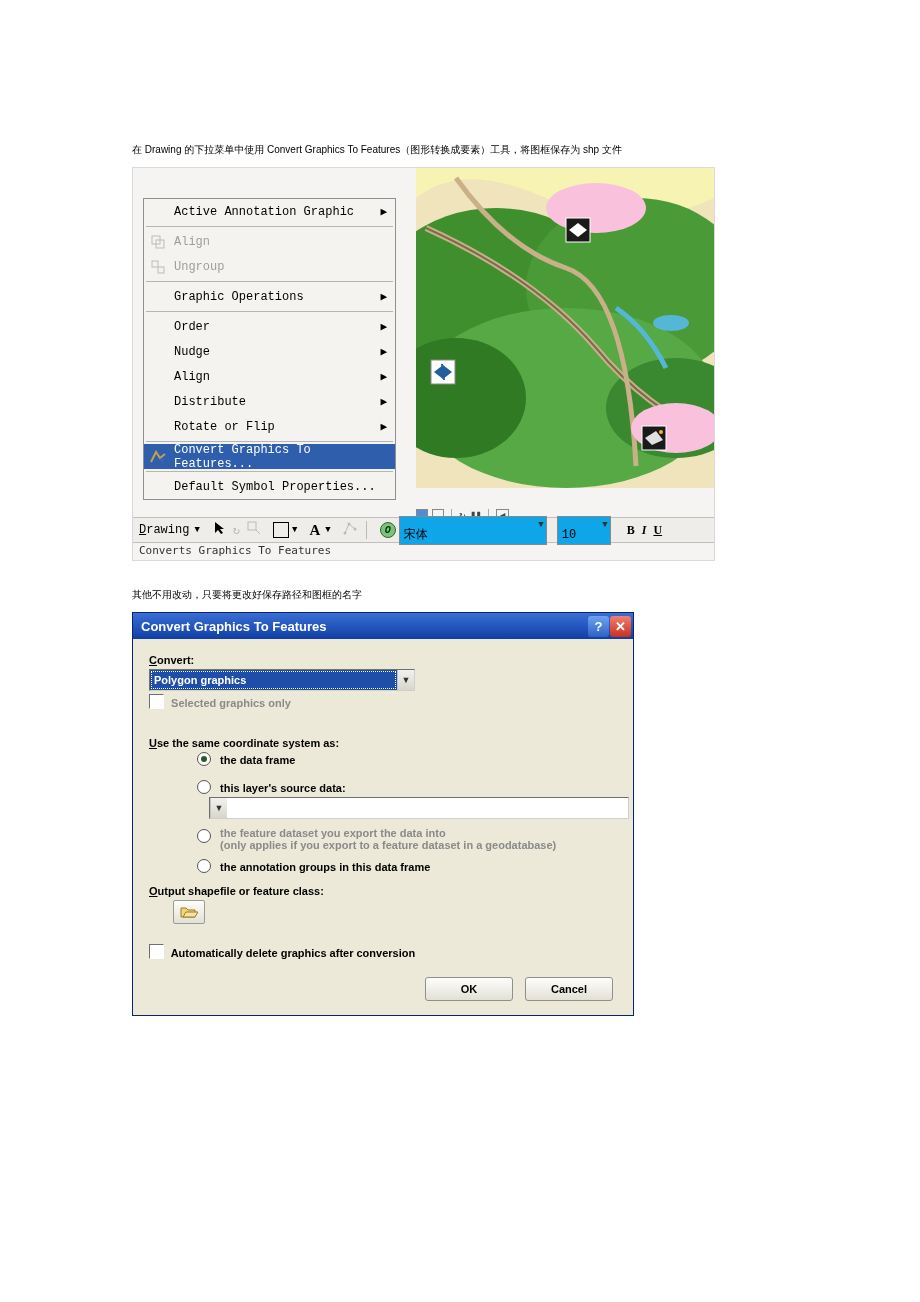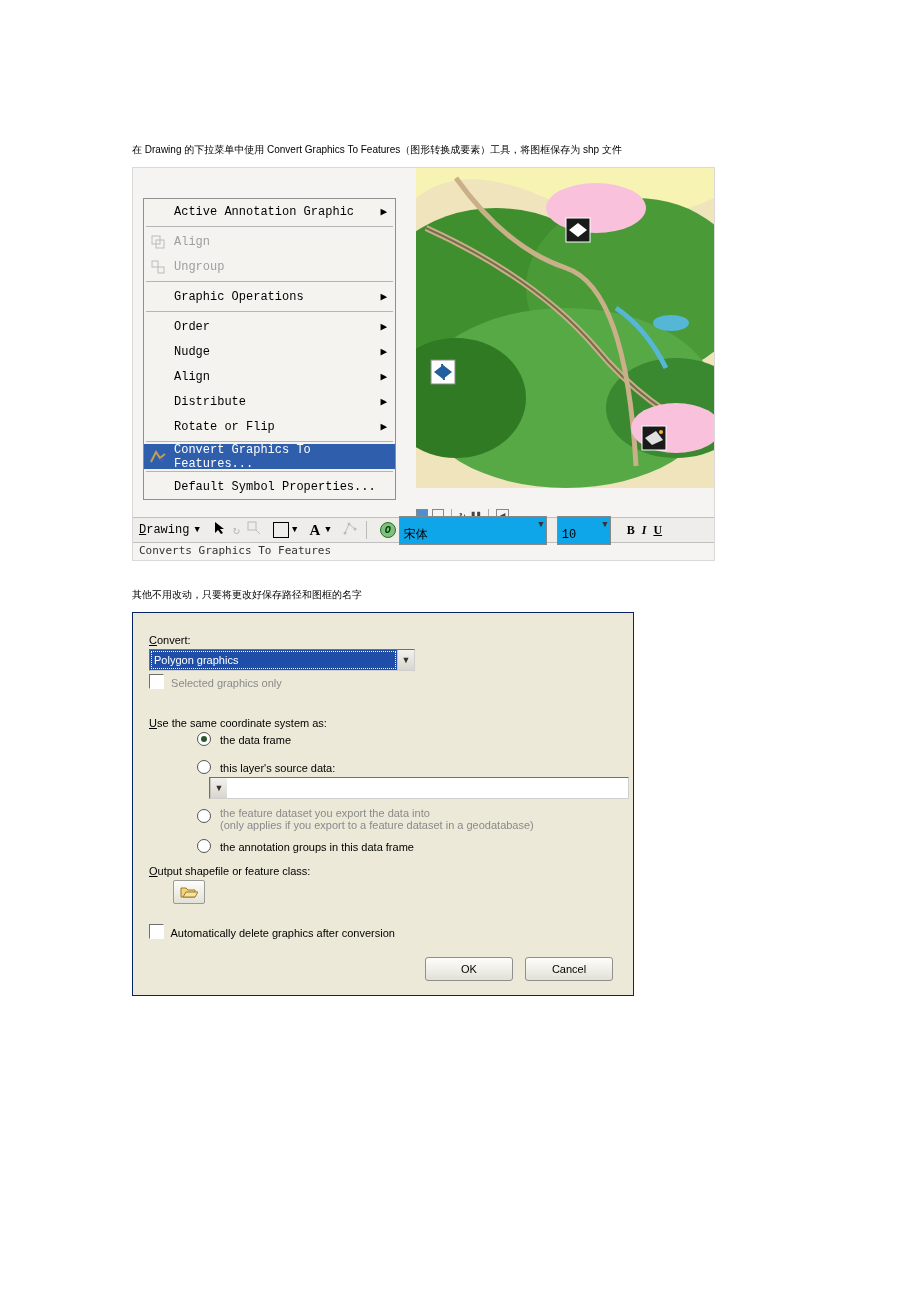--- a/index.html
+++ b/index.html
@@ -155,21 +155,22 @@
   .tbtn {
     width: 21px; height: 21px; margin-left: 1px;
     display:flex;align-items:center;justify-content:center;
     font-weight:bold;font-size:13px;
   }
   .tbtn.help { background: linear-gradient(#6fa3ef,#2c62c6); color:#fff; border-radius:3px; }
   .tbtn.close { background: linear-gradient(#f08070,#c83020); color:#fff; border-radius:3px; }
 
   .dlg-body {
     background: #ece9d8;
-    padding: 18px 16px 14px 16px;
+    padding: 12px 16px 14px 16px;
+    font-weight: bold;
   }
   .row { margin: 3px 0; }
   .label { color: #000; }
   .label .u { text-decoration: underline; }
   .disabled-txt { color: #8a8a8a; }
 
   .combo {
     display:inline-flex; align-items:center;
     height: 20px;
     background: #fff;
@@ -410,20 +411,26 @@
       <span class="tb-btn" style="font-family:'Times New Roman';font-style:italic;font-weight:bold">I</span>
       <span class="tb-btn" style="font-family:'Times New Roman';font-weight:bold;text-decoration:underline">U</span>
     </div>
 
     <div class="statusbar">Converts Graphics To Features</div>
   </div>
 
   <p class="para">其他不用改动，只要将更改好保存路径和图框的名字</p>
 
   <div class="shot2">
+    <div class="dlg-title">
+      <span>Convert Graphics To Features</span>
+      <span class="spacer"></span>
+      <span class="tbtn help">?</span>
+      <span class="tbtn close">✕</span>
+    </div>
     <div class="dlg-body">
       <div class="row label"><span class="u">C</span>onvert:</div>
       <div class="row">
         <span class="combo sel264">
           <span class="val">Polygon graphics</span>
           <span class="arrow">▼</span>
         </span>
       </div>
       <div class="row disabled-txt">
         <span class="chk"></span>

